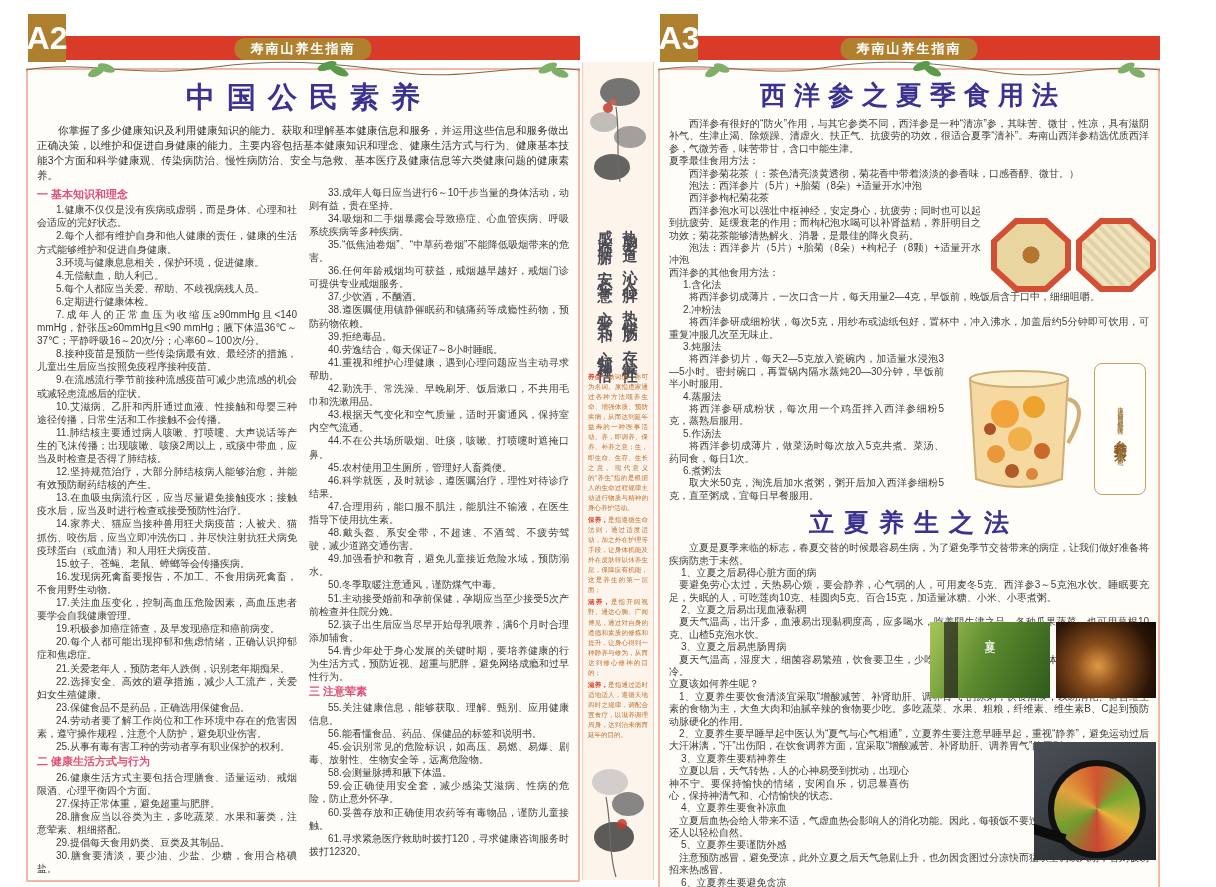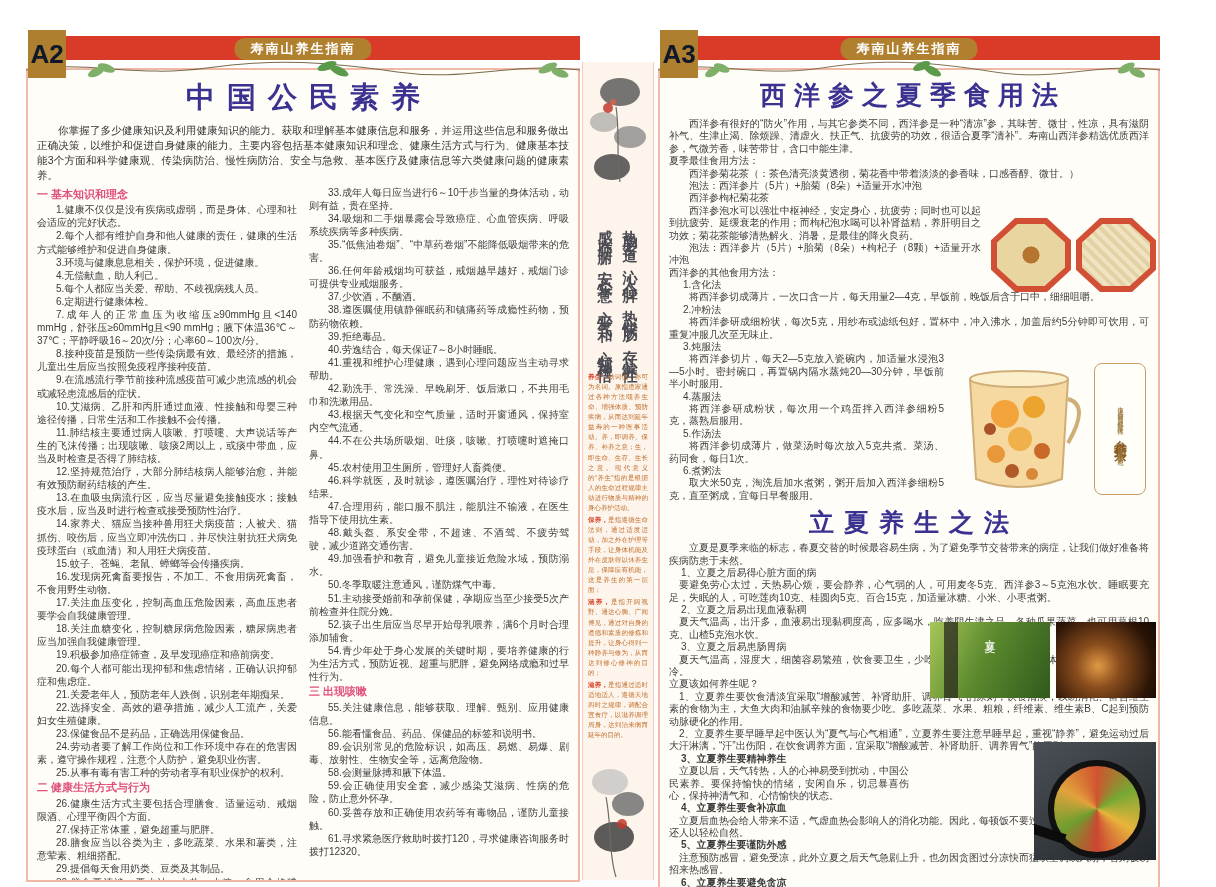--- a/index.html
+++ b/index.html
@@ -2,22 +2,22 @@
 <html><head>
 <meta charset="utf-8">
 <style>
   * { box-sizing: border-box; margin: 0; padding: 0; }
   html,body { width:1216px; height:887px; overflow:hidden; background:#ffffff;
     font-family:"Liberation Sans","DejaVu Sans",sans-serif; }
   .page { position:absolute; top:8px; height:874px; }
   #pageA2 { left:26px; width:554px; }
   #pageA3 { left:658px; width:502px; }
 
-  .badge { position:absolute; left:2px; top:22px; width:38px; height:48px;
-    background:#ad7f2e; color:#0f172a; font-size:26px; font-weight:bold;
+  .badge { position:absolute; left:2px; top:6px; width:38px; height:48px;
+    background:#ad7f2e; color:#ffffff; font-size:32px; font-weight:bold;
     display:flex; align-items:center; justify-content:center; z-index:3; }
   .redbar { position:absolute; left:38px; right:0; top:28px; height:24px; background:#da3b28; z-index:1; }
   .banner { position:absolute; left:50%; transform:translateX(-50%); top:30px; z-index:2;
     background:#b0802f; color:#fff; font-size:13px; font-weight:bold;
     padding:2px 16px; border-radius:10px; letter-spacing:2px; white-space:nowrap; }
   .vine { position:absolute; left:0; right:0; top:50px; height:24px; width:100%; z-index:2; }
 
   .content { position:absolute; left:0; right:0; top:60px; bottom:0;
     border:2px solid #f0b9a6; background:#fffdf8; padding:6px 9px 16px;
     overflow:hidden; }
@@ -53,21 +53,21 @@
   .summer-lines p:nth-of-type(4), .summer-lines p:nth-of-type(5) { margin-right:168px; }
   .mname { text-indent:1.4em; }
   .mdesc { text-indent:2em; }
   .methods div:nth-of-type(3) .mdesc, .methods div:nth-of-type(4) .mdesc,
   .methods div:nth-of-type(5) .mdesc, .methods div:nth-of-type(6) .mdesc { margin-right:205px; }
   .lixia-title { text-align:center; color:#3a3191; font-weight:bold; font-size:25px;
     letter-spacing:10px; text-indent:10px; margin:4px 0 3px; }
   .lixia-intro { text-indent:2em; }
   .issues .ititle { text-indent:1.2em; }
   .issues .idesc { text-indent:1em; }
-  .howto .hhead { text-indent:1.2em;font-weight:bold; }
+  .howto .hhead { text-indent:1.2em; }
   .howto .hbody { text-indent:1em; }
   .howto div:nth-of-type(3) p { margin-right:240px; }
   .howto div:nth-of-type(4) .hhead { margin-right:240px; }
   .howto div:nth-of-type(8) p { margin-right:138px; }
   .howto div:nth-of-type(9) .hhead { margin-right:138px; }
 
   
   .octagons { position:absolute; top:148px; right:2px; display:flex; gap:5px; z-index:2; }
   .octa { width:80px; height:74px; background:#d24f35;
     clip-path:polygon(30% 0,70% 0,100% 30%,100% 70%,70% 100%,30% 100%,0 70%,0 30%);
@@ -141,21 +141,20 @@
           <p class="blk i">8.接种疫苗是预防一些传染病最有效、最经济的措施，儿童出生后应当按照免疫程序接种疫苗。</p>
           <p class="blk i">9.在流感流行季节前接种流感疫苗可减少患流感的机会或减轻患流感后的症状。</p>
           <p class="blk i">10.艾滋病、乙肝和丙肝通过血液、性接触和母婴三种途径传播，日常生活和工作接触不会传播。</p>
           <p class="blk i">11.肺结核主要通过病人咳嗽、打喷嚏、大声说话等产生的飞沫传播；出现咳嗽、咳痰2周以上，或痰中带血，应当及时检查是否得了肺结核。</p>
           <p class="blk i">12.坚持规范治疗，大部分肺结核病人能够治愈，并能有效预防耐药结核的产生。</p>
           <p class="blk i">13.在血吸虫病流行区，应当尽量避免接触疫水；接触疫水后，应当及时进行检查或接受预防性治疗。</p>
           <p class="blk i">14.家养犬、猫应当接种兽用狂犬病疫苗；人被犬、猫抓伤、咬伤后，应当立即冲洗伤口，并尽快注射抗狂犬病免疫球蛋白（或血清）和人用狂犬病疫苗。</p>
           <p class="blk i">15.蚊子、苍蝇、老鼠、蟑螂等会传播疾病。</p>
           <p class="blk i">16.发现病死禽畜要报告，不加工、不食用病死禽畜，不食用野生动物。</p>
           <p class="blk i">17.关注血压变化，控制高血压危险因素，高血压患者要学会自我健康管理。</p>
-          <p class="blk i">18.关注血糖变化，控制糖尿病危险因素，糖尿病患者应当加强自我健康管理。</p>
           <p class="blk i">19.积极参加癌症筛查，及早发现癌症和癌前病变。</p>
           <p class="blk i">20.每个人都可能出现抑郁和焦虑情绪，正确认识抑郁症和焦虑症。</p>
           <p class="blk i">21.关爱老年人，预防老年人跌倒，识别老年期痴呆。</p>
           <p class="blk i">22.选择安全、高效的避孕措施，减少人工流产，关爱妇女生殖健康。</p>
           <p class="blk i">23.保健食品不是药品，正确选用保健食品。</p>
           <p class="blk i">24.劳动者要了解工作岗位和工作环境中存在的危害因素，遵守操作规程，注意个人防护，避免职业伤害。</p>
           <p class="blk i">25.从事有毒有害工种的劳动者享有职业保护的权利。</p>
           <p class="blk h">二 健康生活方式与行为</p>
           <p class="blk i">26.健康生活方式主要包括合理膳食、适量运动、戒烟限酒、心理平衡四个方面。</p>
           <p class="blk i">27.保持正常体重，避免超重与肥胖。</p>
@@ -179,24 +178,24 @@
           <p class="blk i">44.不在公共场所吸烟、吐痰，咳嗽、打喷嚏时遮掩口鼻。</p>
           <p class="blk i">45.农村使用卫生厕所，管理好人畜粪便。</p>
           <p class="blk i">46.科学就医，及时就诊，遵医嘱治疗，理性对待诊疗结果。</p>
           <p class="blk i">47.合理用药，能口服不肌注，能肌注不输液，在医生指导下使用抗生素。</p>
           <p class="blk i">48.戴头盔、系安全带，不超速、不酒驾、不疲劳驾驶，减少道路交通伤害。</p>
           <p class="blk i">49.加强看护和教育，避免儿童接近危险水域，预防溺水。</p>
           <p class="blk i">50.冬季取暖注意通风，谨防煤气中毒。</p>
           <p class="blk i">51.主动接受婚前和孕前保健，孕期应当至少接受5次产前检查并住院分娩。</p>
           <p class="blk i">52.孩子出生后应当尽早开始母乳喂养，满6个月时合理添加辅食。</p>
           <p class="blk i">54.青少年处于身心发展的关键时期，要培养健康的行为生活方式，预防近视、超重与肥胖，避免网络成瘾和过早性行为。</p>
-          <p class="blk h">三 出现咳嗽</p>
+          <p class="blk h">三 注意荤素</p>
           <p class="blk i">55.关注健康信息，能够获取、理解、甄别、应用健康信息。</p>
           <p class="blk i">56.能看懂食品、药品、保健品的标签和说明书。</p>
-          <p class="blk i">89.会识别常见的危险标识，如高压、易燃、易爆、剧毒、放射性、生物安全等，远离危险物。</p>
+          <p class="blk i">45.会识别常见的危险标识，如高压、易燃、易爆、剧毒、放射性、生物安全等，远离危险物。</p>
           <p class="blk i">58.会测量脉搏和腋下体温。</p>
           <p class="blk i">59.会正确使用安全套，减少感染艾滋病、性病的危险，防止意外怀孕。</p>
           <p class="blk i">60.妥善存放和正确使用农药等有毒物品，谨防儿童接触。</p>
           <p class="blk i">61.寻求紧急医疗救助时拨打120，寻求健康咨询服务时拨打12320。</p>
         </div>
     </div>
   </div>
 </div>
 
 <div class="strip">
@@ -339,21 +338,21 @@
           <p class="hbody">1、立夏养生要饮食清淡宜采取“增酸减苦、补肾助肝、调养胃气”的原则，饮食清淡，以易消化、富含维生素的食物为主，大鱼大肉和油腻辛辣的食物要少吃。多吃蔬菜、水果、粗粮，纤维素、维生素B、C起到预防动脉硬化的作用。</p>
         </div>
 
         <div>
 
           <p class="hbody">2、立夏养生要早睡早起中医认为“夏气与心气相通”，立夏养生要注意早睡早起，重视“静养”，避免运动过后大汗淋漓，“汗”出伤阳，在饮食调养方面，宜采取“增酸减苦、补肾助肝、调养胃气”的原则。</p>
         </div>
 
         <div>
           <p class="hhead">3、立夏养生要精神养生</p>
-          <p class="hbody">立夏以后，天气转热，人的心神易受到扰动，中国公民素养。要保持愉快的情绪，安闲自乐，切忌暴喜伤心，保持神清气和、心情愉快的状态。</p>
+          <p class="hbody">立夏以后，天气转热，人的心神易受到扰动，出现心神不宁。要保持愉快的情绪，安闲自乐，切忌暴喜伤心，保持神清气和、心情愉快的状态。</p>
         </div>
 
         <div>
           <p class="hhead">4、立夏养生要食补凉血</p>
           <p class="hbody">立夏后血热会给人带来不适，气虚血热会影响人的消化功能。因此，每顿饭不要过饱，给胃留下蠕动空间，还人以轻松自然。</p>
         </div>
 
         <div>
           <p class="hhead">5、立夏养生要谨防外感</p>
           <p class="hbody">注意预防感冒，避免受凉，此外立夏之后天气急剧上升，也勿因贪图过分凉快而猛吹空调或风扇，否则极易招来热感冒。</p>

